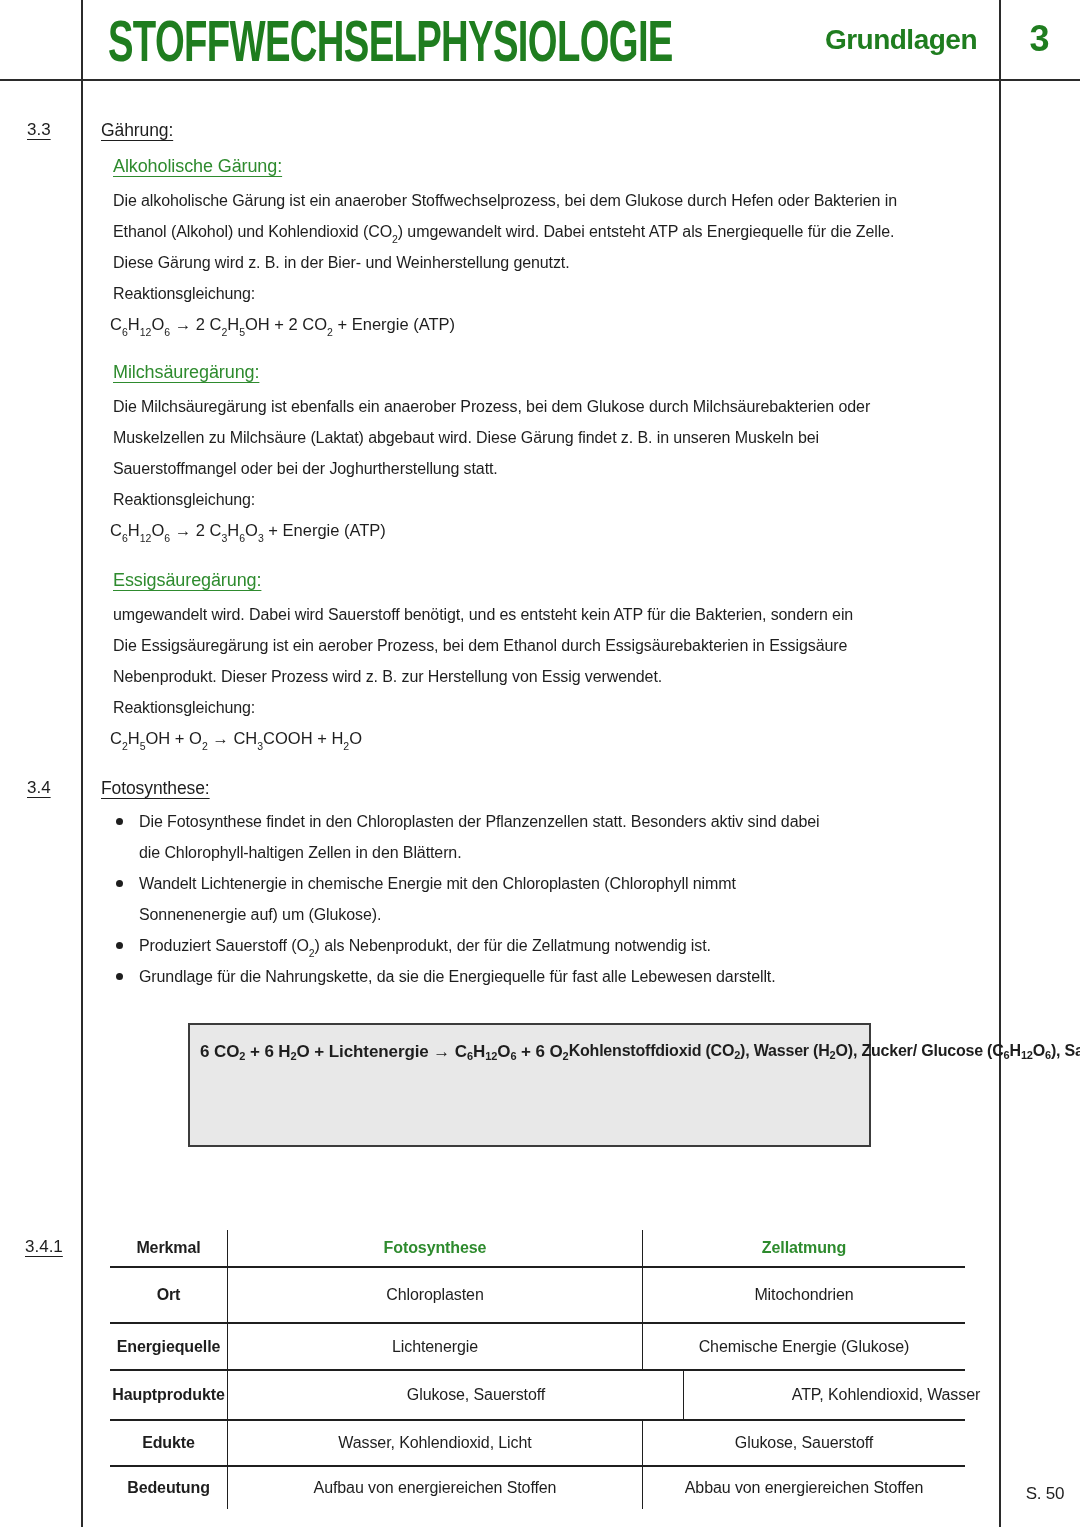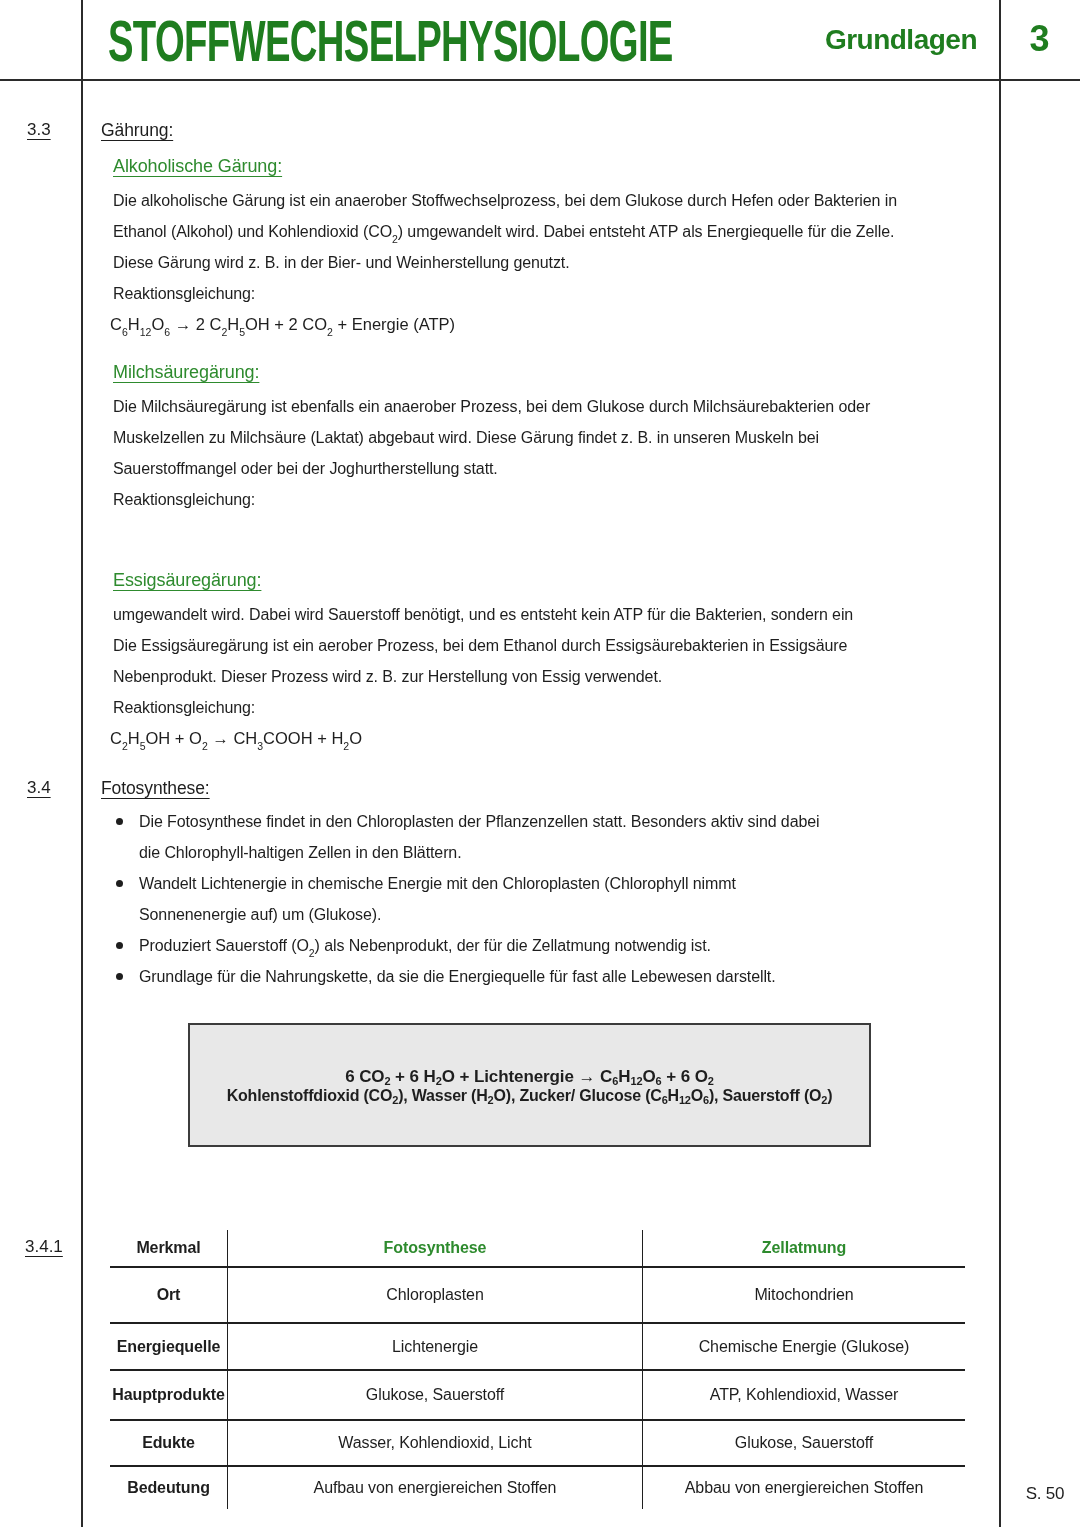--- a/index.html
+++ b/index.html
@@ -69,21 +69,21 @@
   
   .bullets{position:absolute;left:116px;top:806px;width:880px;}
   .bullet{display:flex;align-items:flex-start;}
   .dot{flex:none;width:7px;height:7px;border-radius:50%;background:var(--ink);margin:12px 16px 0 0;}
   .bullet-lines{flex:1;}
 
   
   .eqbox{
     position:absolute;left:188px;top:1023px;width:683px;height:124px;
     background:var(--box-bg);border:2px solid #3c3c3c;
-    display:flex;flex-direction:column;justify-content:center;
+    display:flex;flex-direction:row;justify-content:flex-start;
     padding:17px 10px 15px 10px;
   }
   .eqbox .eq-line{text-align:center;font-size:17px;font-weight:bold;letter-spacing:-0.1px;white-space:nowrap;}
   .eqbox .eq-caption{text-align:center;font-size:16px;font-weight:bold;letter-spacing:-0.2px;white-space:nowrap;}
   .eqbox sub{font-size:11px;line-height:0;vertical-align:-3px;}
 
   
   .cmp-table{position:absolute;left:110px;top:1230px;width:855px;}
   .t-row{display:grid;grid-template-columns:118px 415px 322px;}
   .t-row.bordered{border-bottom:2px solid #1f1f1f;}
@@ -91,21 +91,21 @@
     display:flex;align-items:center;justify-content:center;
     font-size:16px;letter-spacing:-0.1px;text-align:center;
   }
   .t-cell.c1{border-right:1.5px solid #1f1f1f;font-weight:bold;}
   .t-cell.c2{border-right:1.5px solid #1f1f1f;}
   .t-head .c1{color:var(--ink);}
   .t-head .c2,.t-head .c3{color:var(--green);font-weight:bold;}
   .rh-head{height:38px;}
   .rh-1{height:56px;}
   .rh-2{height:47px;}
-  .rh-3{height:50px;}
+  .rh-3{height:50px;gap:41px;}
   .rh-4{height:46px;}
   .rh-5{height:42px;}
 
   .page-label{
     position:absolute;left:999px;top:1484px;width:81px;
     text-align:center;font-size:17px;letter-spacing:-0.2px;padding-left:11px;
   }
 </style>
 </head>
 <body>
@@ -131,20 +131,21 @@
     <div class="reaction-label">Reaktionsgleichung:</div>
     <div class="formula">C<sub>6</sub>H<sub>12</sub>O<sub>6</sub> → 2 C<sub>2</sub>H<sub>5</sub>OH + 2 CO<sub>2</sub> + Energie (ATP)</div>
   </section>
 
   <section class="ferm" style="top:362px">
     <div class="green-h">Milchsäuregärung:</div>
     <div class="p-line">Die Milchsäuregärung ist ebenfalls ein anaerober Prozess, bei dem Glukose durch Milchsäurebakterien oder</div>
     <div class="p-line">Muskelzellen zu Milchsäure (Laktat) abgebaut wird. Diese Gärung findet z. B. in unseren Muskeln bei</div>
     <div class="p-line">Sauerstoffmangel oder bei der Joghurtherstellung statt.</div>
     <div class="reaction-label">Reaktionsgleichung:</div>
+    <div class="formula">C<sub>6</sub>H<sub>12</sub>O<sub>6</sub> → 2 C<sub>3</sub>H<sub>6</sub>O<sub>3</sub> + Energie (ATP)</div>
   </section>
 
   <section class="ferm" style="top:570px">
     <div class="green-h">Essigsäuregärung:</div>
     <div class="p-line">umgewandelt wird. Dabei wird Sauerstoff benötigt, und es entsteht kein ATP für die Bakterien, sondern ein</div>
     <div class="p-line">Die Essigsäuregärung ist ein aerober Prozess, bei dem Ethanol durch Essigsäurebakterien in Essigsäure</div>
     <div class="p-line">Nebenprodukt. Dieser Prozess wird z. B. zur Herstellung von Essig verwendet.</div>
     <div class="reaction-label">Reaktionsgleichung:</div>
     <div class="formula">C<sub>2</sub>H<sub>5</sub>OH + O<sub>2</sub> → CH<sub>3</sub>COOH + H<sub>2</sub>O</div>
   </section>

